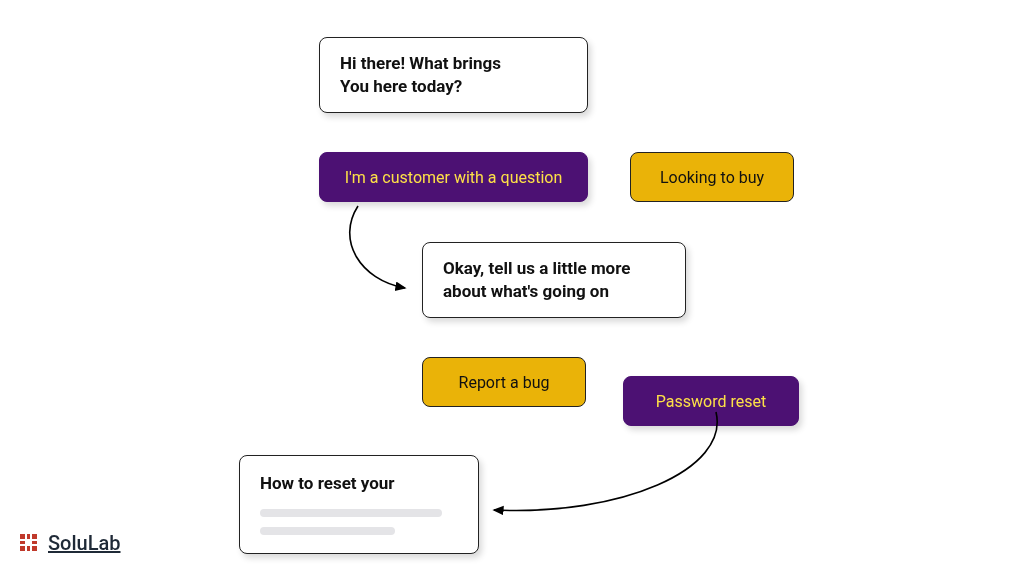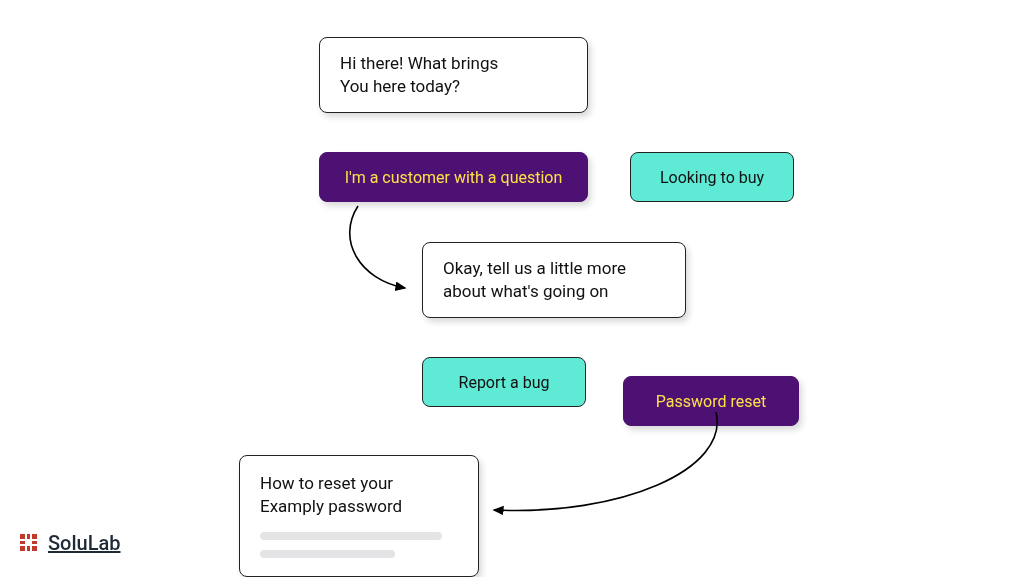--- a/index.html
+++ b/index.html
@@ -13,29 +13,30 @@
     color: #111;
   }
   .box {
     position: absolute;
     border: 1px solid #222;
     border-radius: 8px;
     background: #fff;
     padding: 14px 20px;
     font-size: 17px;
     line-height: 1.35;
+    font-weight: bold;
   }
   .shadow {
     box-shadow: 3px 4px 6px rgba(0,0,0,0.15);
   }
   .pill {
     position: absolute;
     border: 1px solid #222;
     border-radius: 8px;
-    background: #5eead4;
+    background: #eab308;
     padding: 13px 20px;
     font-size: 16px;
     text-align: center;
     display: flex;
     align-items: center;
     justify-content: center;
   }
   .selected {
     background: #4c1173;
     color: #fde047;
@@ -103,21 +104,20 @@
   <defs>
     <marker id="ah2" markerWidth="10" markerHeight="10" refX="6" refY="3" orient="auto">
       <path d="M0,0 L7,3 L0,6 Z" fill="#000"></path>
     </marker>
   </defs>
   <path d="M 716 412 C 730 470, 620 516, 494 510" stroke="#000" stroke-width="1.6" fill="none" marker-end="url(#ah2)"></path>
 </svg>
 
 <div class="box shadow" style="left:221px; top:455px; width:240px; padding:16px 20px 18px 20px;margin-left:18px;">
   <div>How to reset your</div>
-  <div>Examply password</div>
   <div class="skeleton" style="width:92%; margin-top:14px;"></div>
   <div class="skeleton" style="width:68%;"></div>
 </div>
 
 <div class="brand">
   <svg width="22" height="22" viewBox="0 0 22 22">
     <g fill="#c0392b">
       <rect x="2" y="2" width="5" height="5"></rect>
       <rect x="9" y="2" width="3" height="5"></rect>
       <rect x="14" y="2" width="5" height="5"></rect>

